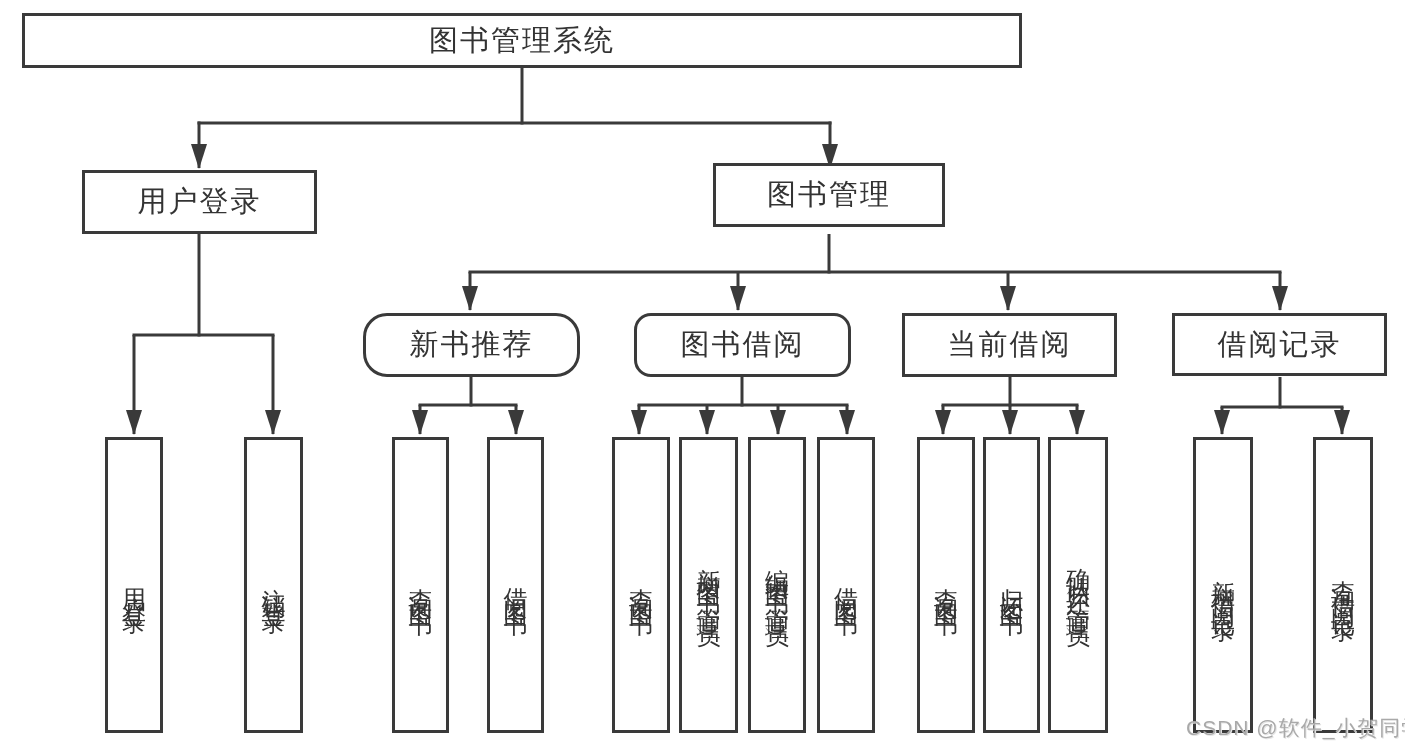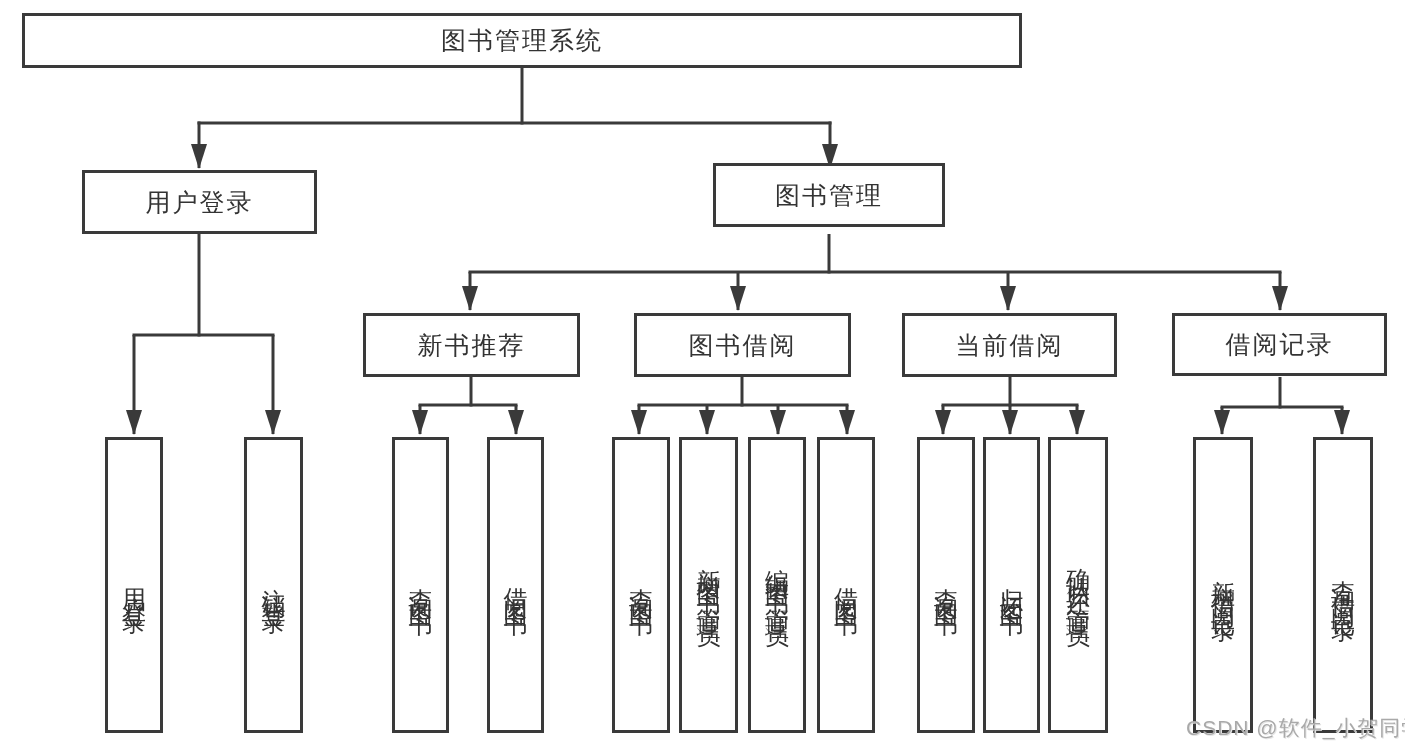--- a/index.html
+++ b/index.html
@@ -24,30 +24,30 @@
   }
   .node {
     position: absolute;
     box-sizing: border-box;
     border: 3px solid #3a3a3a;
     background: #ffffff;
     display: flex;
     align-items: center;
     justify-content: center;
     color: #333333;
-    font-size: 25px;
+    font-size: 29px;
     letter-spacing: 2px;
     text-align: center;
     white-space: nowrap;
   }
   .node.root    { left: 22px;   top: 13px;  width: 1000px; height: 55px; }
   .node.l2-0    { left: 82px;   top: 170px; width: 235px;  height: 64px; }
   .node.l2-1    { left: 713px;  top: 163px; width: 232px;  height: 64px; }
-  .node.l3-0    { left: 363px;  top: 313px; width: 217px;  height: 64px; }
-  .node.l3-1    { left: 634px;  top: 313px; width: 217px;  height: 64px; }
+  .node.l3-0    { left: 363px;  top: 313px; width: 217px;  height: 64px; border-radius: 24px; }
+  .node.l3-1    { left: 634px;  top: 313px; width: 217px;  height: 64px; border-radius: 17px; }
   .node.l3-2    { left: 902px;  top: 313px; width: 215px;  height: 64px; font-family: Liberation Mono, monospace; }
   .node.l3-3    { left: 1172px; top: 313px; width: 215px;  height: 63px; }
 
   .leaf {
     position: absolute;
     box-sizing: border-box;
     border: 3px solid #3a3a3a;
     background: #ffffff;
     top: 437px;
     height: 296px;

